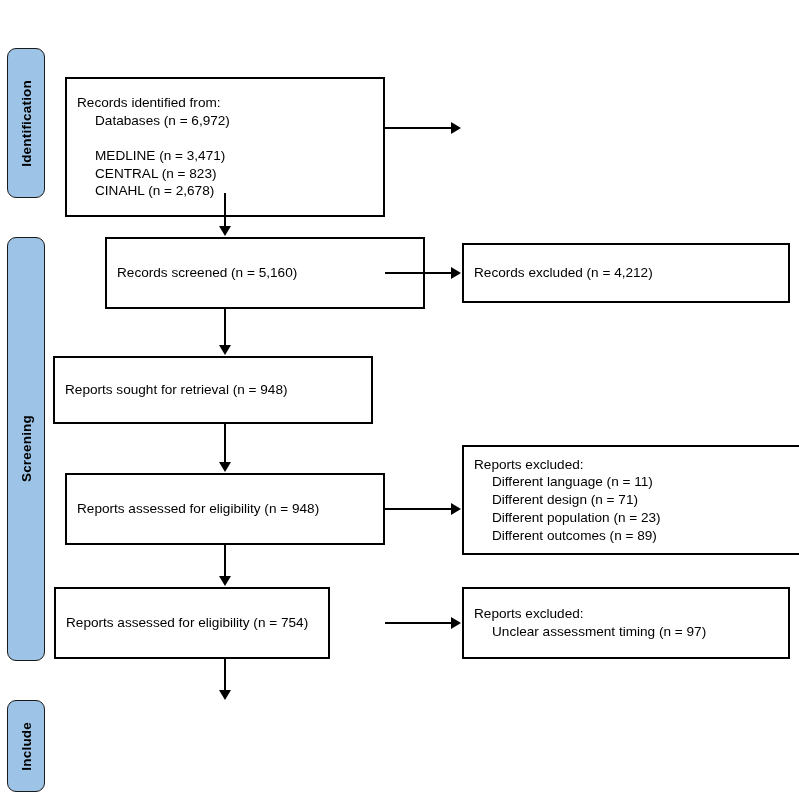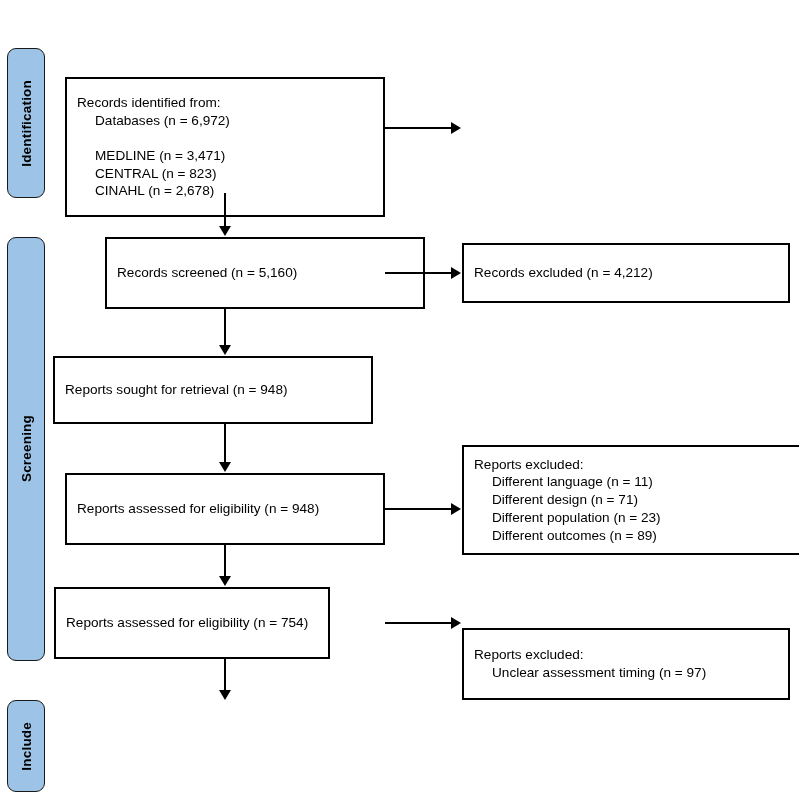--- a/index.html
+++ b/index.html
@@ -183,21 +183,21 @@
   <div class="vline" style="left:224px; top:545px; height:32px;"></div>
   <div class="arrow-down" style="left:219px; top:576px;"></div>
 
   <div class="box" style="left:54px; top:587px; width:276px; height:72px;">
     <div class="box-text"><span>Reports assessed for eligibility (n = 754)</span></div>
   </div>
 
   <div class="hline" style="left:385px; top:622px; width:66px;"></div>
   <div class="arrow-right" style="left:451px; top:617px;"></div>
 
-  <div class="box" style="left:462px; top:587px; width:328px; height:72px;margin-top:41px;">
+  <div class="box" style="left:462px; top:587px; width:328px; height:72px;">
     <div class="box-text"><span>Reports excluded:</span>
 <span style="padding-left:18px; display:inline-block;"><span>Unclear assessment timing (n = 97)</span></span></div>
   </div>
 
   <div class="vline" style="left:224px; top:659px; height:32px;"></div>
   <div class="arrow-down" style="left:219px; top:690px;"></div>
 
 
 </div>
 

